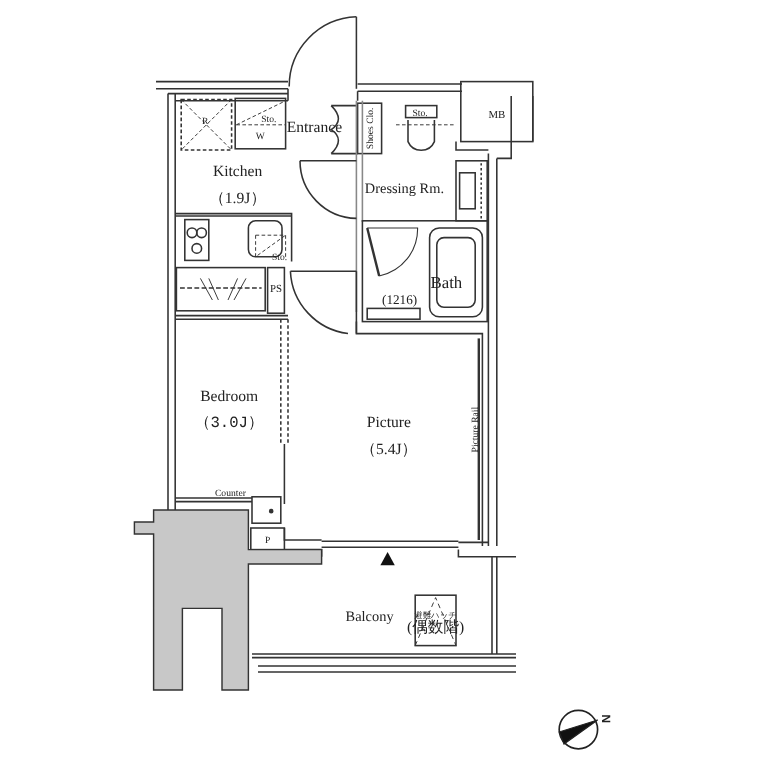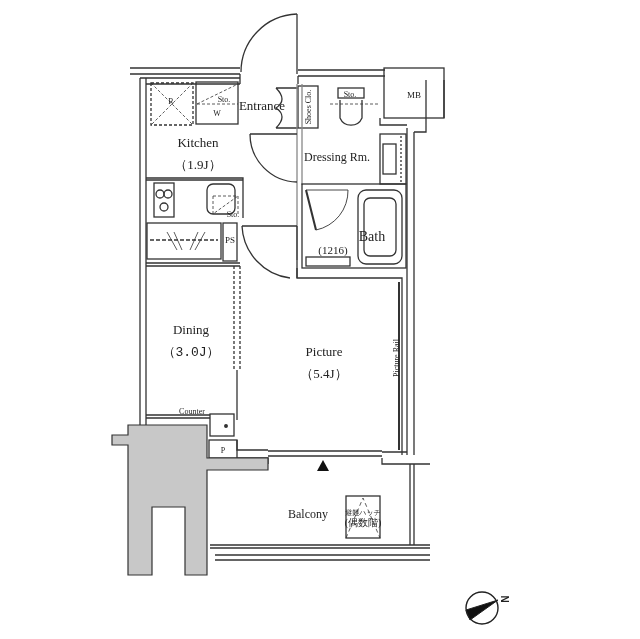--- a/index.html
+++ b/index.html
@@ -111,32 +111,32 @@
     <polygon points="466,610 498,600 470,620" fill="#111"></polygon>
   </g>
 </svg>
 
 <div class="lbl room" style="left:262px;top:106px;">Entrance</div>
 <div class="lbl room" style="left:198px;top:143px;">Kitchen</div>
 <div class="lbl area" style="left:198px;top:165px;">（1.9J）</div>
 <div class="lbl small" style="left:337px;top:157px;font-size:12px;">Dressing Rm.</div>
 <div class="lbl small" style="left:333px;top:237px;font-size:14px;margin-left:39px;">Bath</div>
 <div class="lbl small" style="left:333px;top:250px;font-size:11px;">(1216)</div>
-<div class="lbl room" style="left:191px;top:330px;">Dining</div>
+<div class="lbl room" style="left:191px;top:330px;">Bedroom</div>
 <div class="lbl area" style="left:191px;top:352px;font-family:Liberation Mono, monospace;">（3.0J）</div>
 <div class="lbl room" style="left:324px;top:352px;">Picture</div>
 <div class="lbl area" style="left:324px;top:374px;">（5.4J）</div>
 <div class="lbl room" style="left:308px;top:514px;font-size:12px;">Balcony</div>
 
 <div class="lbl tiny" style="left:171px;top:101px;">R</div>
 <div class="lbl tiny" style="left:224px;top:99px;">Sto.</div>
 <div class="lbl tiny" style="left:217px;top:113px;">W</div>
 <div class="lbl tiny" style="left:350px;top:94px;">Sto.</div>
 <div class="lbl tiny" style="left:233px;top:214px;">Sto.</div>
 <div class="lbl tiny vert" style="left:308px;top:107px;transform:translate(-50%,-50%) rotate(180deg);">Shoes Clo.</div>
 <div class="lbl small" style="left:414px;top:95px;">MB</div>
 <div class="lbl small" style="left:230px;top:240px;">PS</div>
 <div class="lbl tiny" style="left:192px;top:411px;">Counter</div>
 <div class="lbl tiny" style="left:223px;top:450px;">P</div>
 <div class="lbl tiny vert" style="left:396px;top:358px;transform:translate(-50%,-50%) rotate(180deg);">Picture Rail</div>
 <div class="lbl tiny" style="left:363px;top:513px;font-size:7px;">避難ハッチ</div>
-<div class="lbl tiny" style="left:363px;top:523px;font-size:10px;">(偶数階)</div>
+<div class="lbl tiny" style="left:363px;top:523px;font-size:13px;">(偶数階)</div>
 <div class="lbl" style="left:504px;top:599px;font-family:'Liberation Sans',sans-serif;font-weight:bold;font-size:10px;transform:translate(-50%,-50%) rotate(90deg);">N</div>
 
 </body></html>

